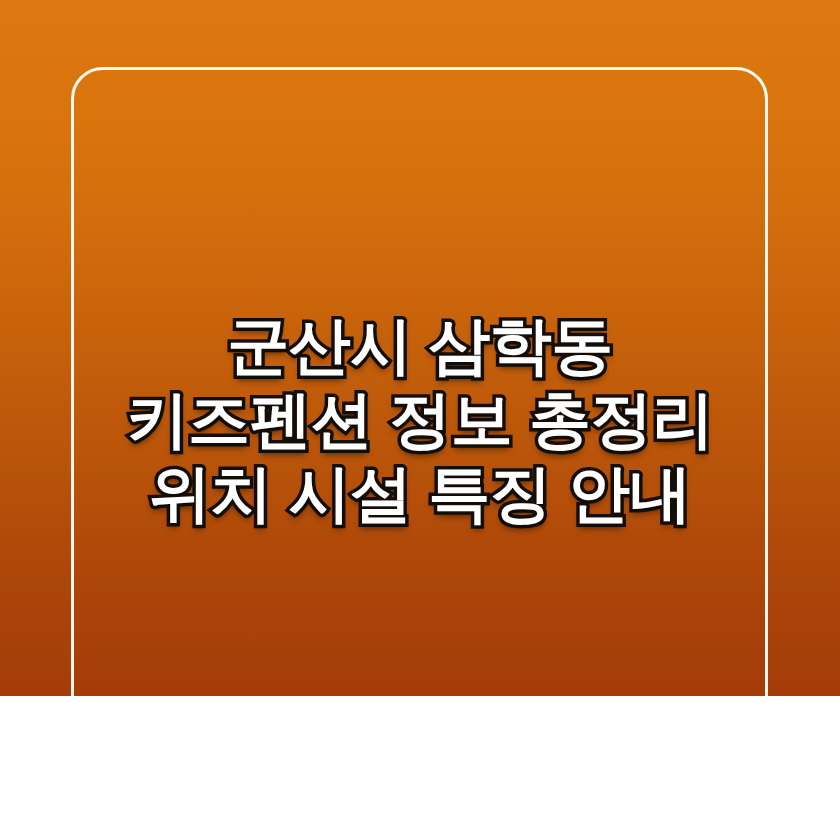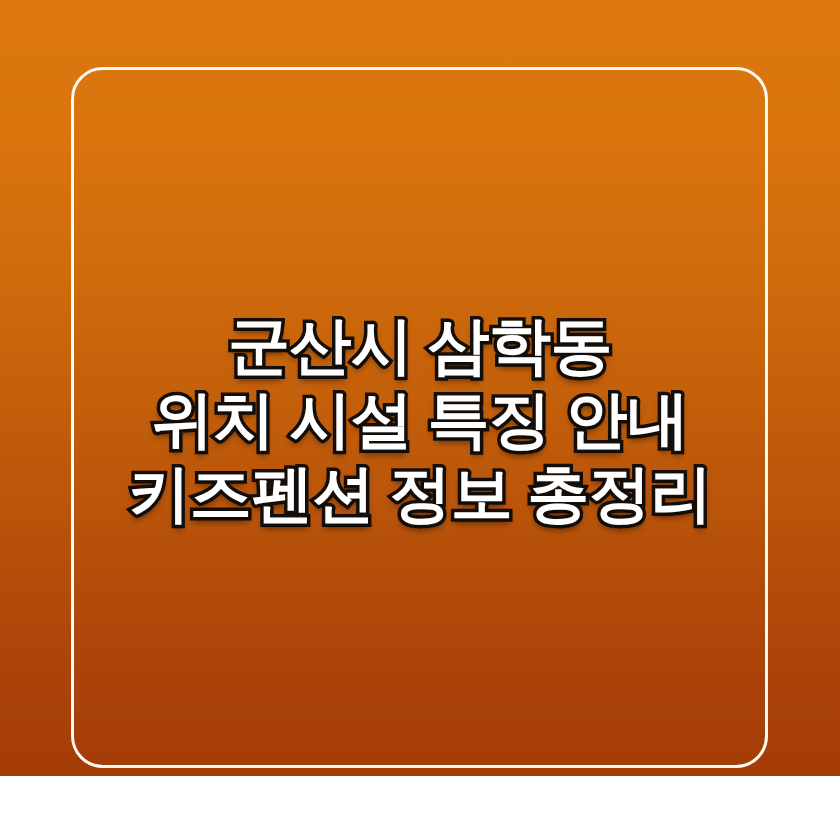--- a/index.html
+++ b/index.html
@@ -4,23 +4,23 @@
 <title>Thumbnail Card</title>
 <style>
   html, body {
     margin: 0;
     padding: 0;
     background: #ffffff;
   }
   #canvas {
     position: relative;
     width: 840px;
-    height: 776px;
+    height: 696px;
     overflow: hidden;
-    font-family: Liberation Serif, serif;
+    font-family: Liberation Sans, sans-serif;
   }
 
   
   #bg-gradient {
     position: absolute;
     inset: 0;
     background: linear-gradient(180deg,
         #dc780f 0%,
         #d9740d 18%,
         #d06c0c 34%,
@@ -82,17 +82,17 @@
 <body>
 
 <div id="canvas">
 
   <div id="bg-gradient"></div>
 
   <div id="card-frame"></div>
 
   <div id="title-block">
     <span class="title-line" id="title-line-1">군산시 삼학동</span>
+    <span class="title-line" id="title-line-2">키즈펜션 정보 총정리</span>
     <span class="title-line" id="title-line-3">위치 시설 특징 안내</span>
-    <span class="title-line" id="title-line-2">키즈펜션 정보 총정리</span>
   </div>
 
 </div>
 
 </body></html>

